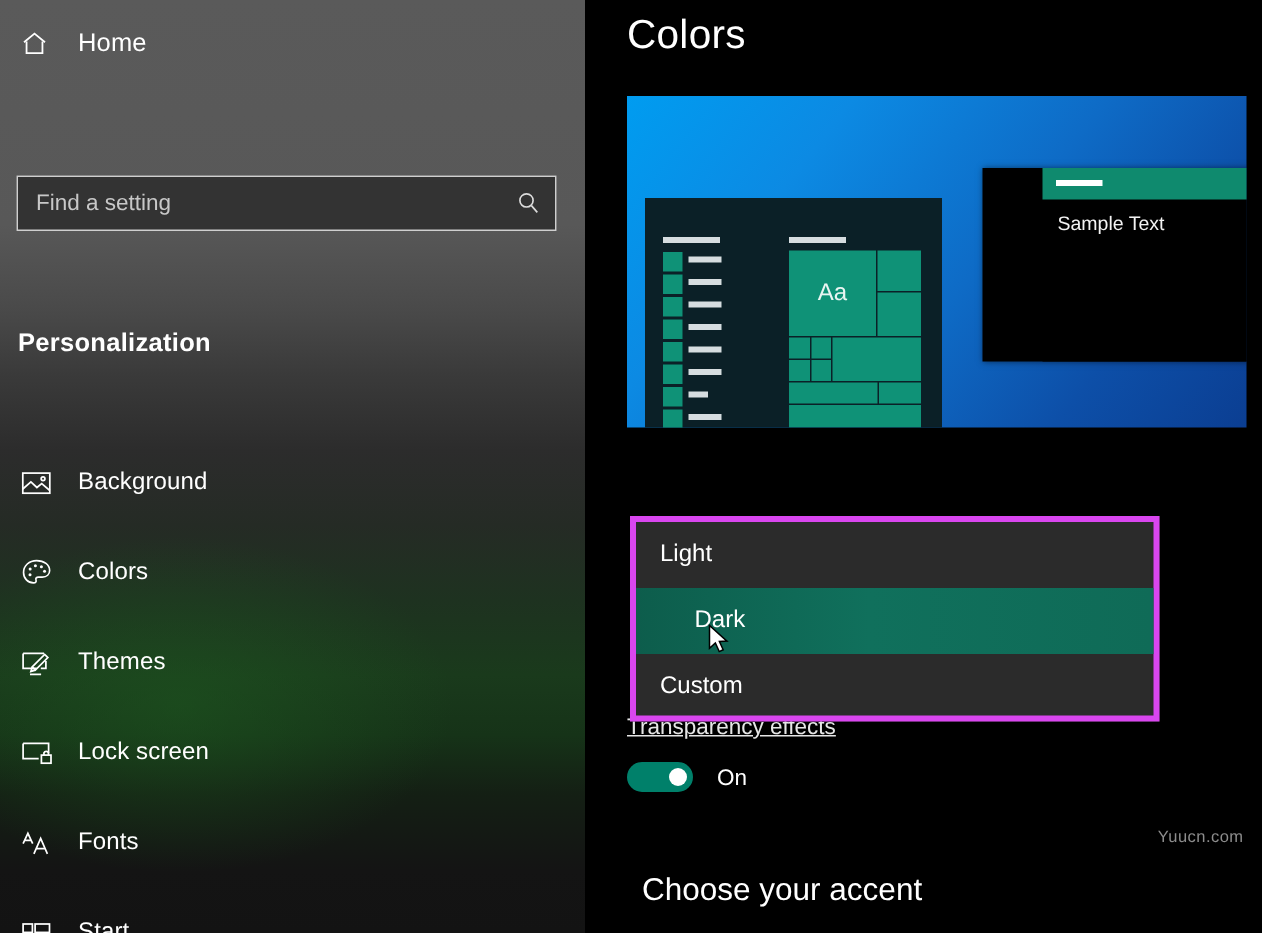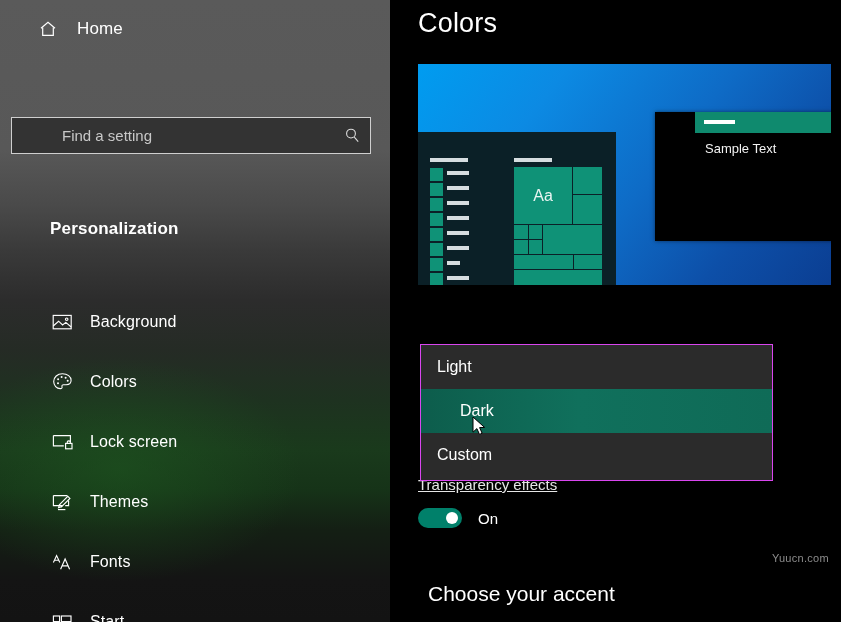--- a/index.html
+++ b/index.html
@@ -44,21 +44,21 @@
         #131313 622px);
     overflow: hidden;
   }
   #sidebar:after {
     content: "";
     position: absolute;
     left: 0; top: 0; right: 0; bottom: 0;
     background: radial-gradient(ellipse 260px 160px at 120px 470px, rgba(30,90,32,0.55) 0%, rgba(20,60,22,0.0) 70%);
     pointer-events: none;
   }
-  #sidebar > * { position: relative; z-index: 2; padding-left: 38px; }
+  #sidebar > * { position: relative; z-index: 2; }
 
   .home-row {
     display: flex;
     align-items: center;
     height: 40px;
     margin-top: 9px;
     padding-left: 13px;
   }
   .home-row .ico { width: 30px; display: flex; align-items: center; }
   .home-label {
@@ -157,21 +157,21 @@
     position: absolute;
     left: 28px;
     top: 64px;
     width: 413px;
     height: 221px;
     background: linear-gradient(128deg, #009CF0 0%, #0C8AE3 26%, #0E6BC6 55%, #0D4FA8 78%, #0B3E92 100%);
     overflow: hidden;
   }
   .startmenu {
     position: absolute;
-    left: 0;
+    left: 12px;
     top: 68px;
     width: 198px;
     height: 166px;
     background: #0b2027;
   }
   .sm-applist-head {
     position: absolute;
     left: 12px; top: 26px;
     width: 38px; height: 4px;
     background: #d6dde0;
@@ -306,21 +306,21 @@
   }
 
   
   .dropdown {
     position: absolute;
     left: 420px;
     top: 344px;
     width: 353px;
     height: 137px;
     background: #2b2b2b;
-    border: 1px solid #d946ef;
+    border: 4px solid #d946ef;
     box-sizing: border-box;
     z-index: 40;
   }
   .dd-item {
     height: 44px;
     display: flex;
     align-items: center;
     padding-left: 16px;
     color: #ffffff;
     font-size: 16px;
@@ -390,39 +390,39 @@
             <circle cx="13.6" cy="5.8" r="1" fill="#ffffff" stroke="none"></circle>
             <circle cx="15.7" cy="8.8" r="1" fill="#ffffff" stroke="none"></circle>
             <circle cx="6.0" cy="11.2" r="1" fill="#ffffff" stroke="none"></circle>
           </svg>
         </span>
         <span class="lbl">Colors</span>
       </div>
 
       <div class="nav-item">
         <span class="ico">
-          <svg width="22" height="18" viewBox="0 0 22 18" fill="none" stroke="#ffffff" stroke-width="1.15">
-            <path d="M1.4 2.6 H18.4 V9.2 M1.4 2.6 V12.8 H11.8"></path>
-            <rect x="13.6" y="10.4" width="6.4" height="5.4"></rect>
-            <path d="M15.3 10.4 V8.9 A1.6 1.6 0 0 1 18.3 8.9 V10.4"></path>
-          </svg>
-        </span>
-        <span class="lbl">Lock screen</span>
-      </div>
-
-      <div class="nav-item">
-        <span class="ico">
           <svg width="22" height="19" viewBox="0 0 22 19" fill="none" stroke="#ffffff" stroke-width="1.15">
             <path d="M1.4 2.6 H15.4 M1.4 2.6 V12.6 H10.5 M16.6 7.6 V12.6 H13.2"></path>
             <path d="M6.0 16.6 H13.4"></path>
             <path d="M7.5 11.6 L15.8 3.3 L17.9 5.4 L9.6 13.7 Z" fill="none"></path>
             <path d="M7.5 11.6 L6.6 14.6 L9.6 13.7"></path>
           </svg>
         </span>
         <span class="lbl">Themes</span>
+      </div>
+
+      <div class="nav-item">
+        <span class="ico">
+          <svg width="22" height="18" viewBox="0 0 22 18" fill="none" stroke="#ffffff" stroke-width="1.15">
+            <path d="M1.4 2.6 H18.4 V9.2 M1.4 2.6 V12.8 H11.8"></path>
+            <rect x="13.6" y="10.4" width="6.4" height="5.4"></rect>
+            <path d="M15.3 10.4 V8.9 A1.6 1.6 0 0 1 18.3 8.9 V10.4"></path>
+          </svg>
+        </span>
+        <span class="lbl">Lock screen</span>
       </div>
 
       <div class="nav-item">
         <span class="ico">
           <svg width="22" height="19" viewBox="0 0 22 19" fill="none" stroke="#ffffff" stroke-width="1.15">
             <path d="M1.4 9.4 L4.6 2.6 L7.8 9.4 M2.5 7.2 H6.7"></path>
             <path d="M8.6 16.2 L13.1 5.9 L17.6 16.2 M10.2 12.8 H16.0"></path>
           </svg>
         </span>
         <span class="lbl">Fonts</span>

